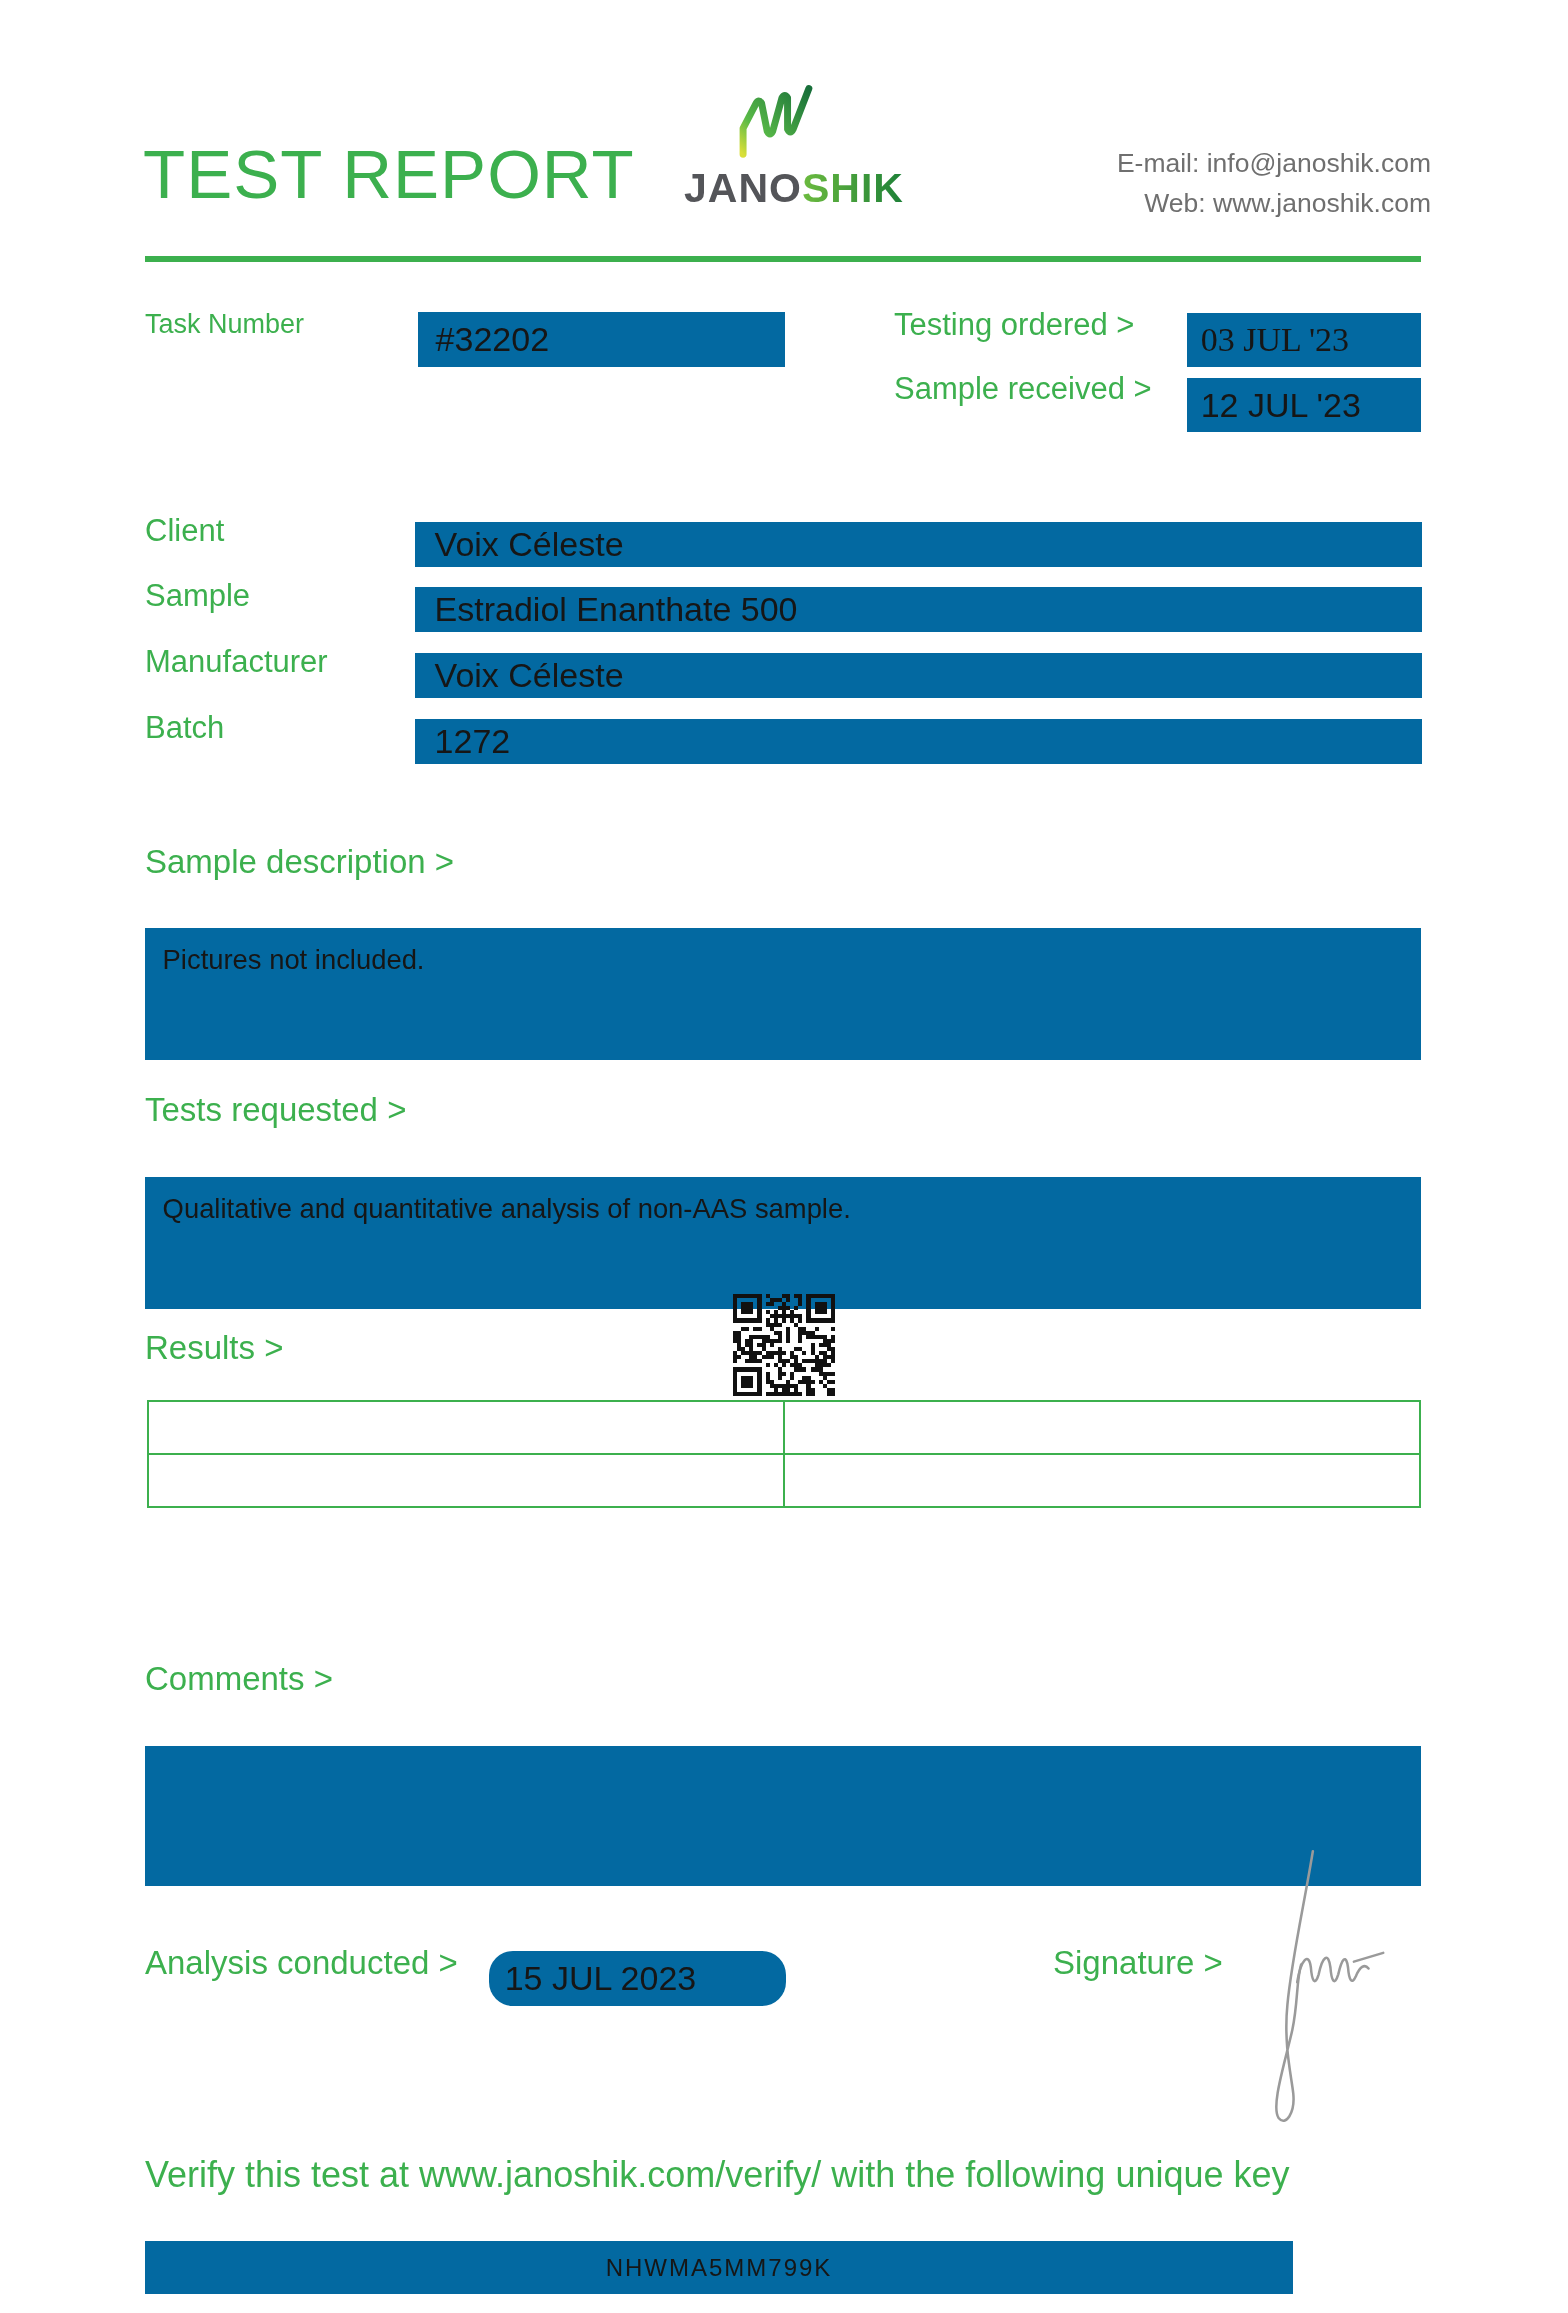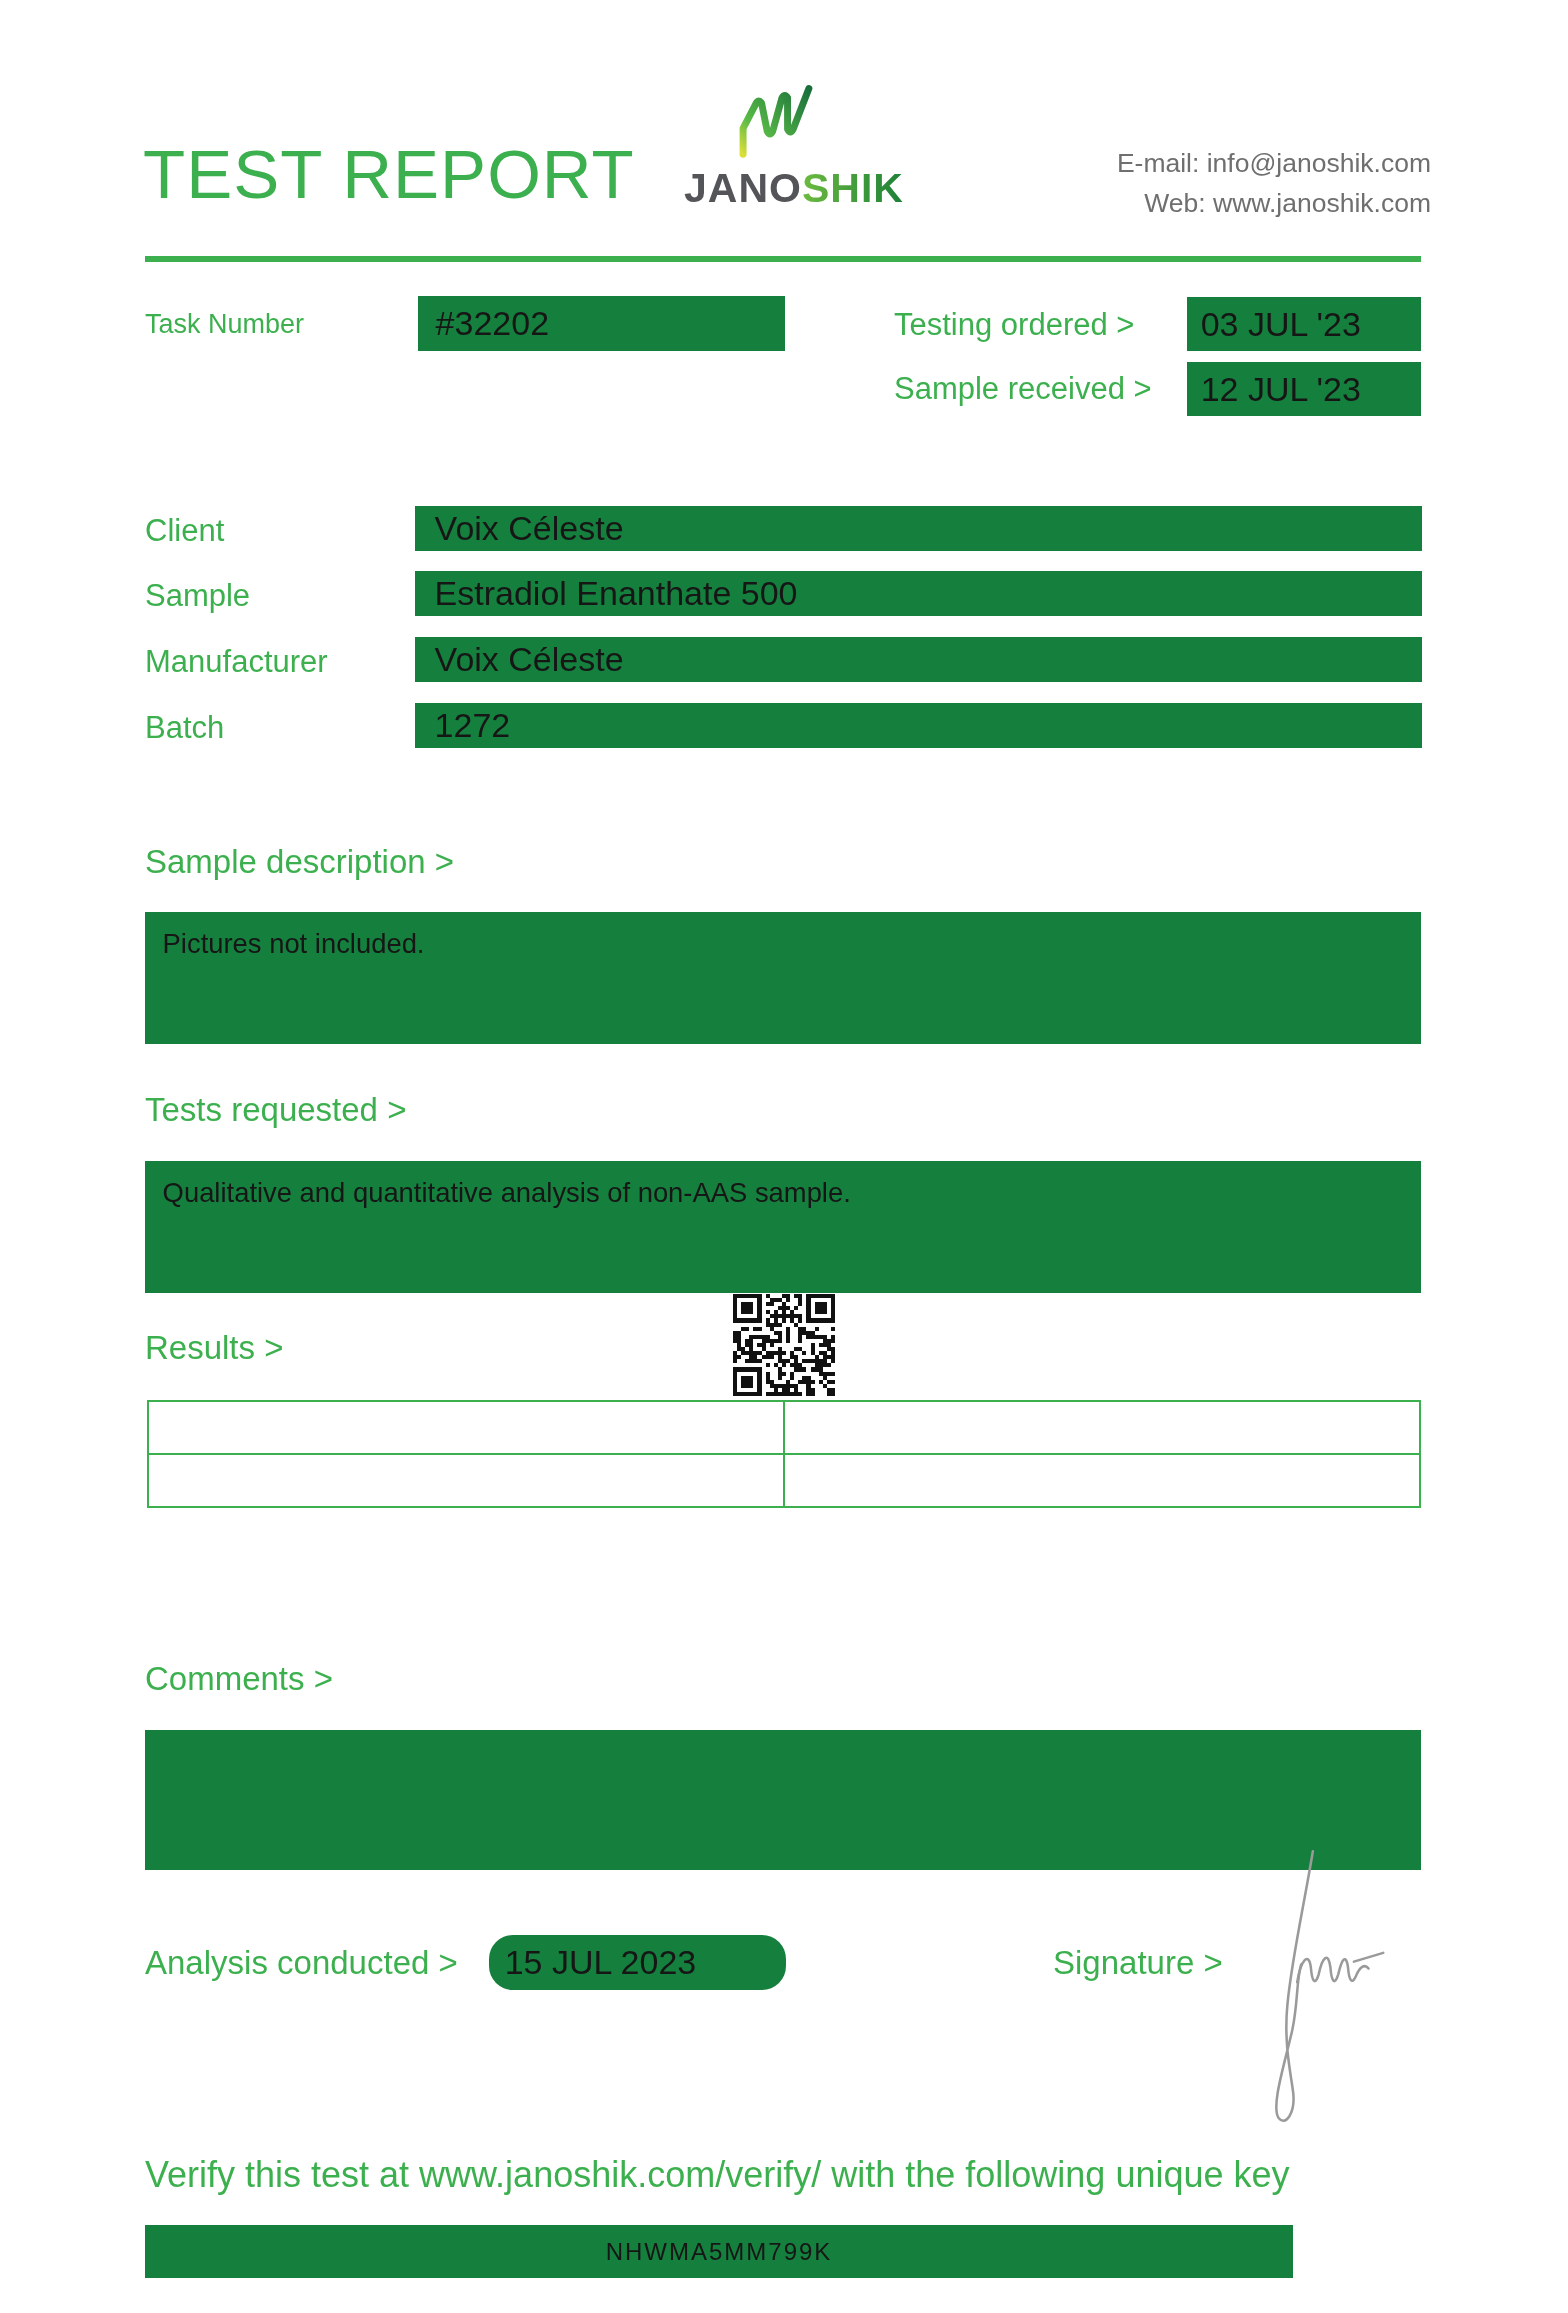--- a/index.html
+++ b/index.html
@@ -11,27 +11,27 @@
   
   .title{left:143px;top:135px;font-size:69px;letter-spacing:1px;color:#3cb04e;font-weight:400;}
   .logo-icon{left:735px;top:82px;}
   .logo-word{left:647px;top:165px;width:294px;text-align:center;font-size:41px;font-weight:bold;letter-spacing:1px;}
   .logo-word .jano{color:#545559;}
   .logo-word .shik{background:linear-gradient(90deg,#6cbb3f,#1d8038);-webkit-background-clip:text;background-clip:text;color:transparent;}
   .contact{left:980px;top:143px;width:451px;text-align:right;font-size:26.5px;line-height:40px;color:#6f6f6f;}
   .rule{left:145px;top:256px;width:1276px;height:5.9px;background:#3cb04e;}
   
   .glabel{color:#3cb04e;font-size:32px;}
-  .gbox{background:#15803d;}
+  .gbox{background:#0369a1;margin-top:16px;}
   .val{font-size:34px;color:#161616;}
   
   .task-label{left:145px;top:298px;height:53px;line-height:53px;font-size:27px;}
   .task-box{left:418px;top:296px;width:367px;height:55px;line-height:55px;padding-left:17.6px;box-sizing:border-box;}
   .d-label1{left:894px;top:299px;height:52px;line-height:52px;font-size:31px;}
-  .d-box1{left:1187px;top:297px;width:234px;height:54px;line-height:54px;padding-left:13.7px;box-sizing:border-box;}
+  .d-box1{left:1187px;top:297px;width:234px;height:54px;line-height:54px;padding-left:13.7px;box-sizing:border-box;font-family:Liberation Serif, serif;}
   .d-label2{left:894px;top:363px;height:52px;line-height:52px;font-size:31px;}
   .d-box2{left:1187px;top:362px;width:234px;height:54px;line-height:54px;padding-left:13.7px;box-sizing:border-box;}
   
   .info-label{left:145px;height:45px;line-height:45px;font-size:31px;}
   .info-box{left:415px;width:1007px;height:45px;line-height:45px;padding-left:19.6px;box-sizing:border-box;}
   
   .sec-head{left:145px;font-size:33px;}
   .body-box{left:145px;width:1276px;box-sizing:border-box;padding:13.7px 17.6px;font-size:27.4px;line-height:35px;color:#161616;}
   
   .res-table{left:147px;top:1400px;width:1274px;border-collapse:collapse;table-layout:fixed;}

